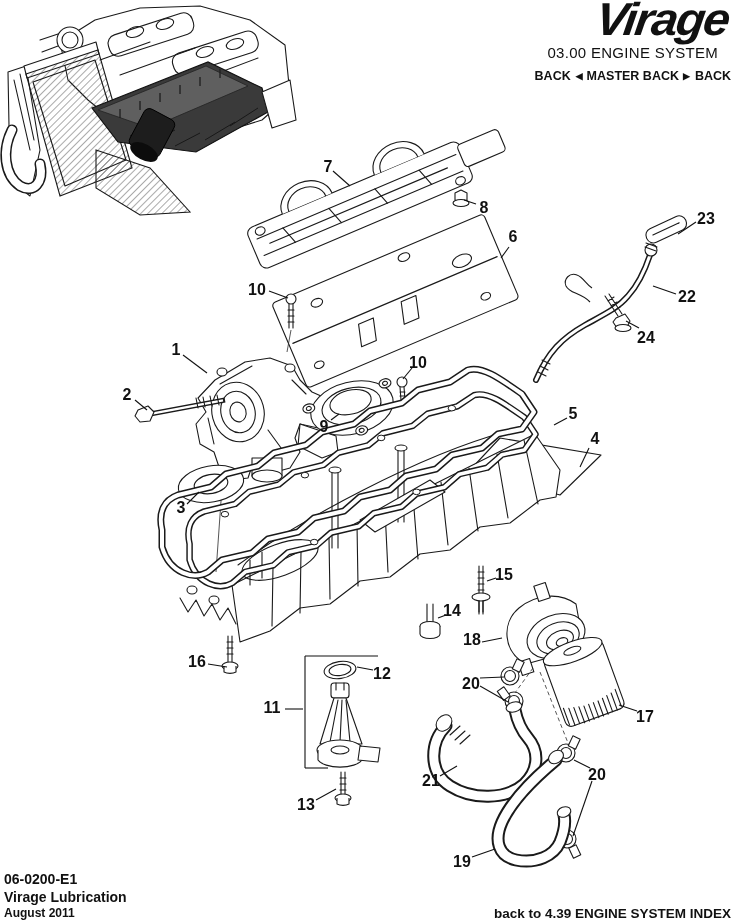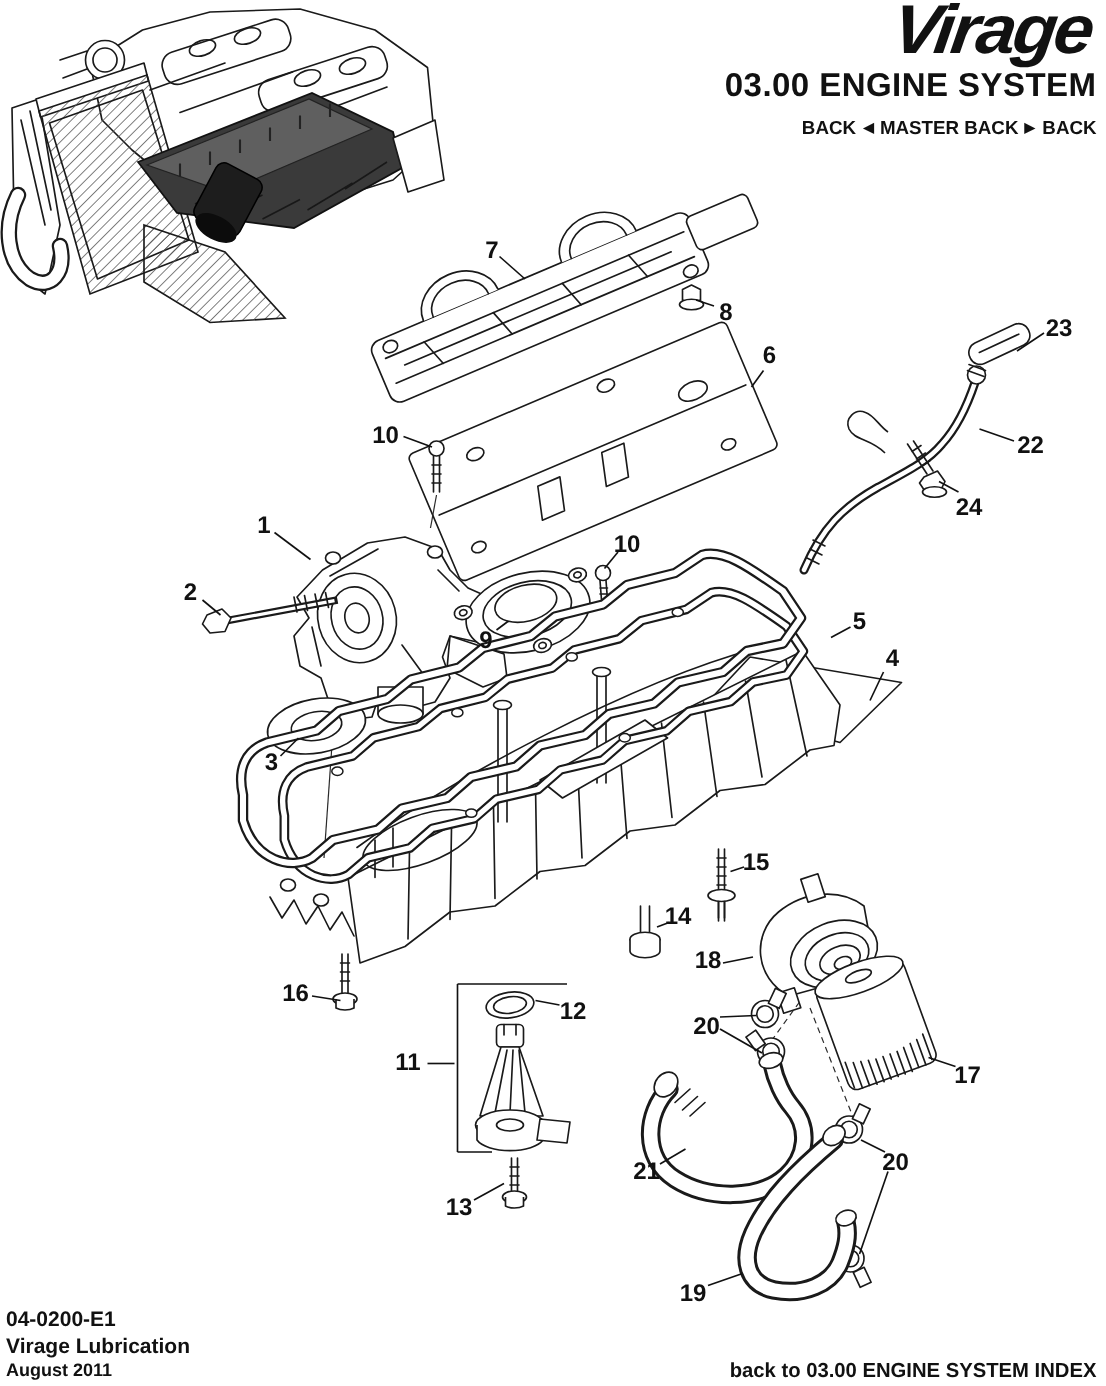--- a/index.html
+++ b/index.html
@@ -2,21 +2,21 @@
 <html><head>
 <meta charset="utf-8">
 <style>
   html,body{margin:0;padding:0;}
   body{width:737px;height:924px;position:relative;background:#fff;overflow:hidden;
        font-family:"Liberation Sans",sans-serif;color:#111;}
   .hdr{position:absolute;right:6px;top:0;text-align:right;}
   .logo{font-size:46px;font-weight:bold;font-style:italic;letter-spacing:-2px;
         transform:skewX(-8deg) scaleX(1.04);transform-origin:right top;line-height:1;
         margin-top:-4px;white-space:nowrap;}
-  .section{font-size:22px;font-weight:bold;letter-spacing:.3px;margin-top:2px;}
+  .section{font-size:15px;font-weight:normal;letter-spacing:.3px;margin-top:2px;text-align:center;}
   .nav{display:flex;justify-content:flex-end;gap:4px;font-size:12.5px;font-weight:bold;
        margin-top:8px;align-items:center;}
   .nav .item{display:flex;gap:5px;align-items:center;cursor:pointer;white-space:nowrap;}
   .nav .arr{font-size:9px;position:relative;top:0px;}
   .ftr-left{position:absolute;left:4px;bottom:3px;line-height:1.25;}
   .doc-code{font-size:14px;font-weight:bold;}
   .doc-title{font-size:14px;font-weight:bold;}
   .doc-date{font-size:12px;font-weight:bold;}
   .ftr-right{position:absolute;right:6px;bottom:3px;font-size:13.5px;font-weight:bold;cursor:pointer;}
   svg{position:absolute;left:0;top:0;}
@@ -376,17 +376,17 @@
       <span>MASTER BACK</span>
     </span>
     <span class="item">
       <span class="arr">▶</span>
       <span>BACK</span>
     </span>
   </div>
 </div>
 
 <div class="ftr-left">
-  <div class="doc-code">04-0200-E1</div>
+  <div class="doc-code">06-0200-E1</div>
   <div class="doc-title">Virage Lubrication</div>
   <div class="doc-date">August 2011</div>
 </div>
-<div class="ftr-right">back to 03.00 ENGINE SYSTEM INDEX</div>
+<div class="ftr-right">back to 4.39 ENGINE SYSTEM INDEX</div>
 
 </body></html>

